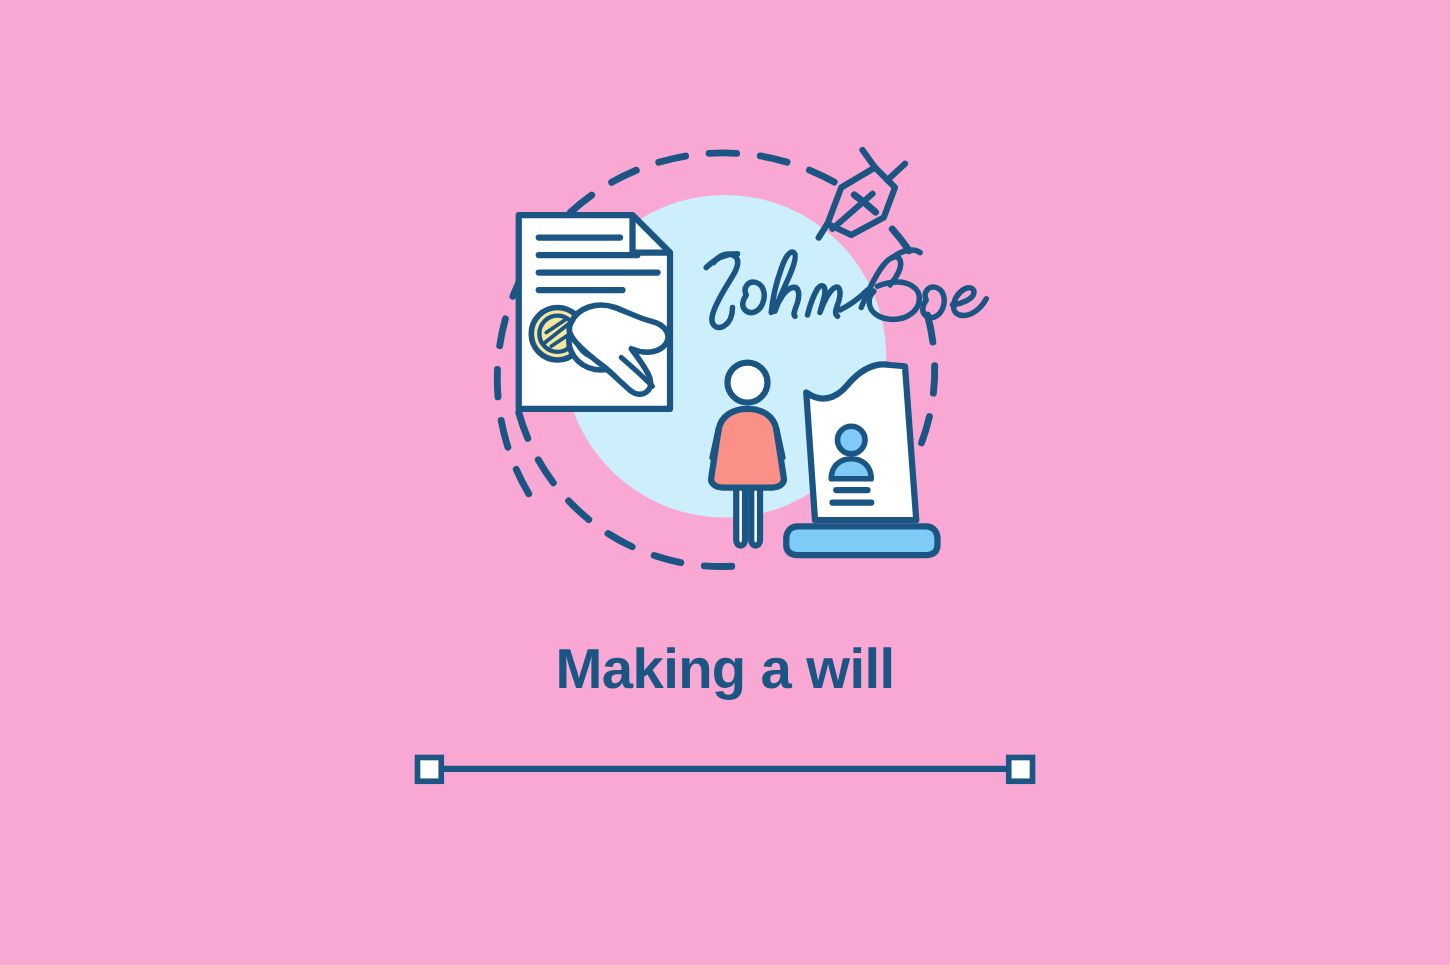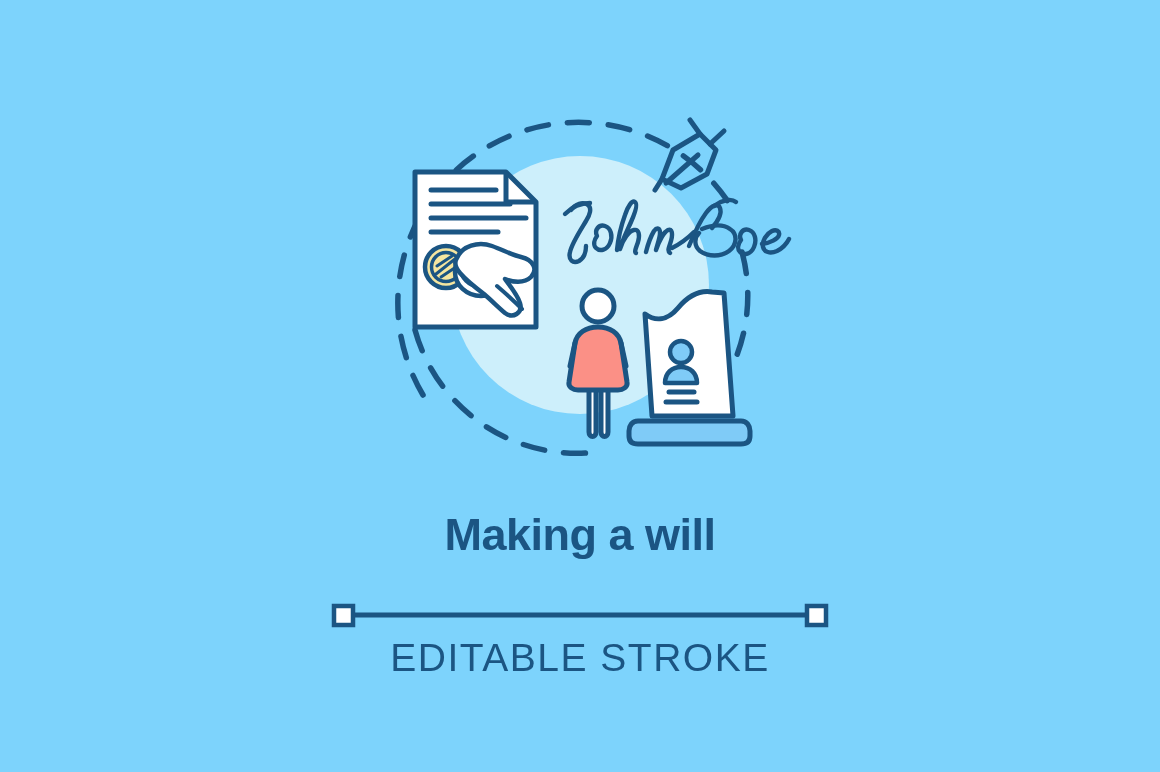--- a/index.html
+++ b/index.html
@@ -11,21 +11,21 @@
   body {
     width: 1160px;
     height: 772px;
     font-family: "Liberation Sans", sans-serif;
     overflow: hidden;
   }
   #canvas {
     position: relative;
     width: 1160px;
     height: 772px;
-    background: #7dd3fc;
+    background: #f9a8d4;
   }
   .illustration {
     position: absolute;
     left: 0;
     top: 0;
     width: 1160px;
     height: 772px;
   }
   .caption-block {
     position: absolute;
@@ -270,15 +270,14 @@
   <div class="caption-block">
     <h1 class="title">Making a will</h1>
   </div>
 
   <svg class="stroke-rule" viewBox="0 0 1160 34" xmlns="http://www.w3.org/2000/svg">
     <line x1="343" y1="17" x2="817" y2="17" stroke="#1B5583" stroke-width="5"></line>
     <rect x="334" y="8" width="19" height="19" fill="#FFFFFF" stroke="#1B5583" stroke-width="4.5"></rect>
     <rect x="807" y="8" width="19" height="19" fill="#FFFFFF" stroke="#1B5583" stroke-width="4.5"></rect>
   </svg>
 
-  <div class="subtitle">EDITABLE STROKE</div>
 
 </div>
 
 </body></html>

